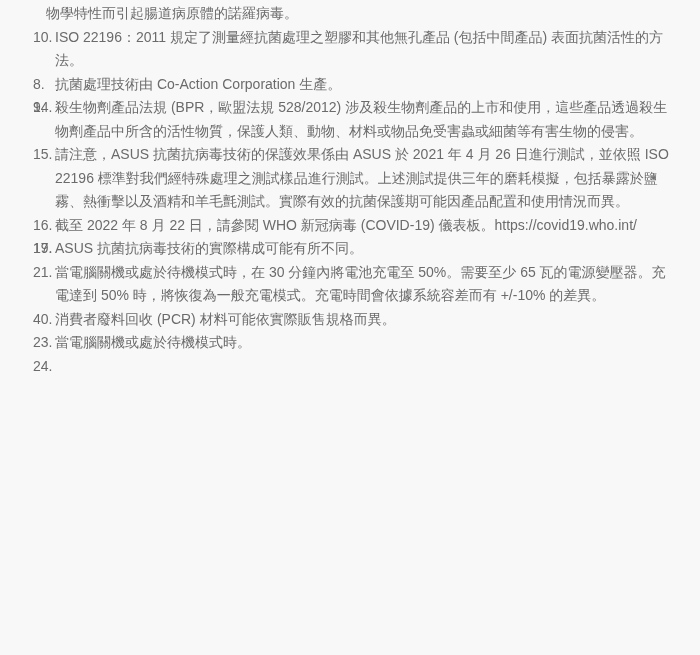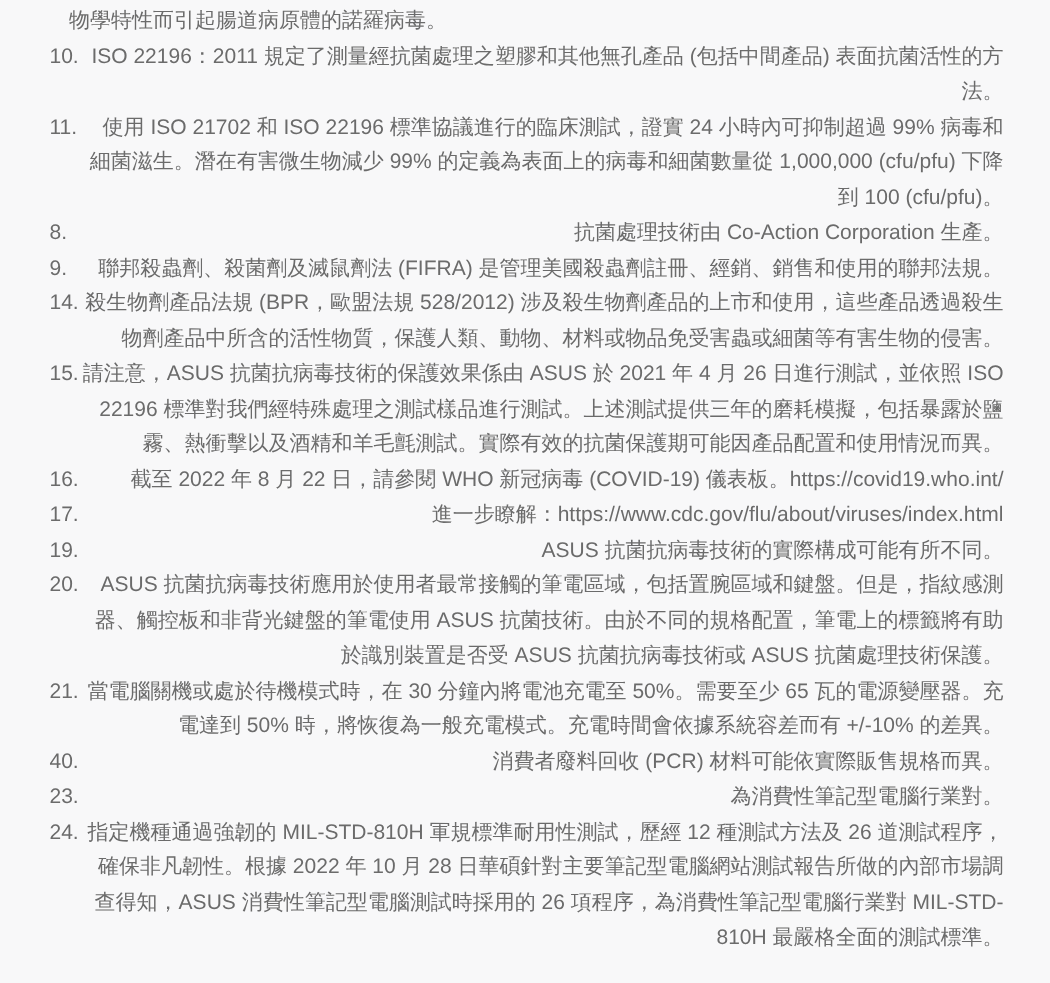--- a/index.html
+++ b/index.html
@@ -27,99 +27,87 @@
   }
   ol.footnotes {
     list-style: none;
     margin: 0;
     padding: 0;
   }
   ol.footnotes li {
     position: relative;
     padding-left: 22px;
     margin: 0;
-    text-align: right;
   }
   ol.footnotes .num {
     position: absolute;
     left: 0;
     top: 0;
   }
 </style>
 </head>
 <body style="background: rgb(248, 248, 249); color: rgb(107, 107, 107);">
 
 <div class="page">
   <div class="continuation">物學特性而引起腸道病原體的諾羅病毒。</div>
   <ol class="footnotes" id="footnotes-list">
   <li>
     <span class="num">10.</span>
     <span class="txt">ISO 22196：2011 規定了測量經抗菌處理之塑膠和其他無孔產品 (包括中間產品) 表面抗菌活性的方法。</span>
   </li>
 
-  <li>
-    <span class="num">11.</span>
-    <span class="txt">使用 ISO 21702 和 ISO 22196 標準協議進行的臨床測試，證實 24 小時內可抑制超過 99% 病毒和細菌滋生。潛在有害微生物減少 99% 的定義為表面上的病毒和細菌數量從 1,000,000 (cfu/pfu) 下降到 100 (cfu/pfu)。</span>
-  </li>
 
   <li>
     <span class="num">8.</span>
     <span class="txt">抗菌處理技術由 Co-Action Corporation 生產。</span>
   </li>
 
   <li>
     <span class="num">9.</span>
-    <span class="txt">聯邦殺蟲劑、殺菌劑及滅鼠劑法 (FIFRA) 是管理美國殺蟲劑註冊、經銷、銷售和使用的聯邦法規。</span>
   </li>
 
   <li>
     <span class="num">14.</span>
     <span class="txt">殺生物劑產品法規 (BPR，歐盟法規 528/2012) 涉及殺生物劑產品的上市和使用，這些產品透過殺生物劑產品中所含的活性物質，保護人類、動物、材料或物品免受害蟲或細菌等有害生物的侵害。</span>
   </li>
 
   <li>
     <span class="num">15.</span>
     <span class="txt">請注意，ASUS 抗菌抗病毒技術的保護效果係由 ASUS 於 2021 年 4 月 26 日進行測試，並依照 ISO 22196 標準對我們經特殊處理之測試樣品進行測試。上述測試提供三年的磨耗模擬，包括暴露於鹽霧、熱衝擊以及酒精和羊毛氈測試。實際有效的抗菌保護期可能因產品配置和使用情況而異。</span>
   </li>
 
   <li>
     <span class="num">16.</span>
     <span class="txt">截至 2022 年 8 月 22 日，請參閱 WHO 新冠病毒 (COVID-19) 儀表板。https://covid19.who.int/</span>
   </li>
 
   <li>
     <span class="num">17.</span>
-    <span class="txt">進一步瞭解：https://www.cdc.gov/flu/about/viruses/index.html</span>
   </li>
 
 
   <li>
     <span class="num">19.</span>
     <span class="txt">ASUS 抗菌抗病毒技術的實際構成可能有所不同。</span>
   </li>
 
-  <li>
-    <span class="num">20.</span>
-    <span class="txt">ASUS 抗菌抗病毒技術應用於使用者最常接觸的筆電區域，包括置腕區域和鍵盤。但是，指紋感測器、觸控板和非背光鍵盤的筆電使用 ASUS 抗菌技術。由於不同的規格配置，筆電上的標籤將有助於識別裝置是否受 ASUS 抗菌抗病毒技術或 ASUS 抗菌處理技術保護。</span>
-  </li>
 
   <li>
     <span class="num">21.</span>
     <span class="txt">當電腦關機或處於待機模式時，在 30 分鐘內將電池充電至 50%。需要至少 65 瓦的電源變壓器。充電達到 50% 時，將恢復為一般充電模式。充電時間會依據系統容差而有 +/-10% 的差異。</span>
   </li>
 
   <li>
     <span class="num">40.</span>
     <span class="txt">消費者廢料回收 (PCR) 材料可能依實際販售規格而異。</span>
   </li>
 
   <li>
     <span class="num">23.</span>
-    <span class="txt">為消費性筆記型電腦行業對。</span>
+    <span class="txt">當電腦關機或處於待機模式時。</span>
   </li>
 
   <li>
     <span class="num">24.</span>
-    <span class="txt">指定機種通過強韌的 MIL-STD-810H 軍規標準耐用性測試，歷經 12 種測試方法及 26 道測試程序，確保非凡韌性。根據 2022 年 10 月 28 日華碩針對主要筆記型電腦網站測試報告所做的內部市場調查得知，ASUS 消費性筆記型電腦測試時採用的 26 項程序，為消費性筆記型電腦行業對 MIL-STD-810H 最嚴格全面的測試標準。</span>
   </li>
 
 </ol>
 </div>
 
 </body></html>

